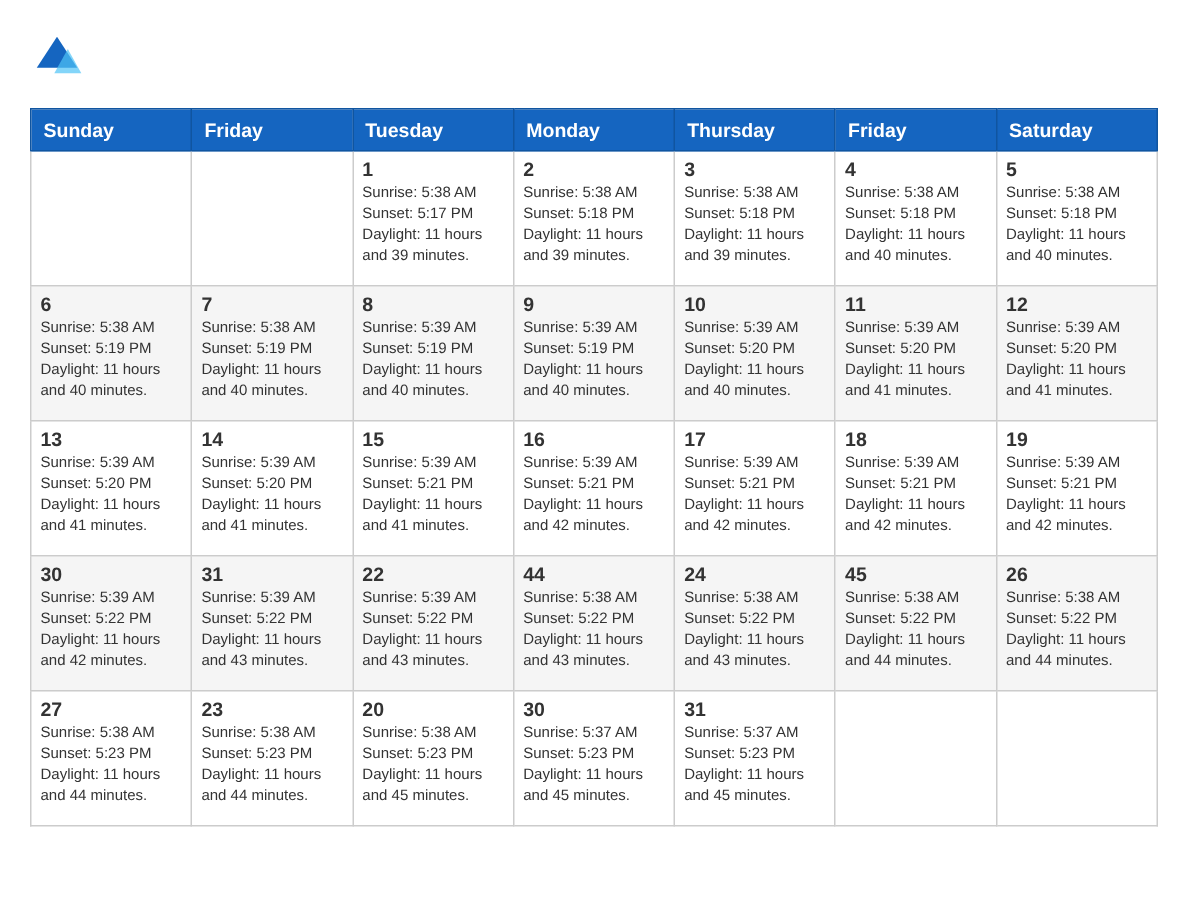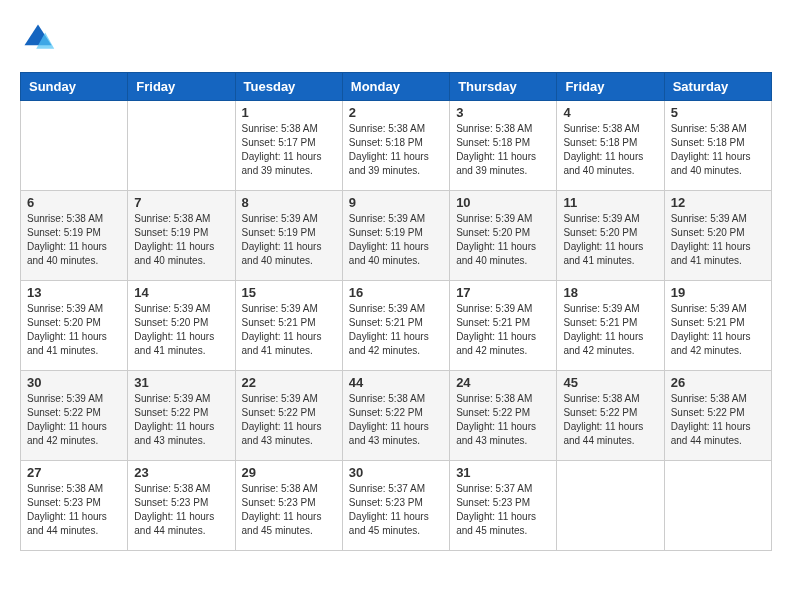--- a/index.html
+++ b/index.html
@@ -240,21 +240,21 @@
       <tr>
         <td>
           <span class="day-number">27</span>
           <div class="day-info">Sunrise: 5:38 AM<br>Sunset: 5:23 PM<br>Daylight: 11 hours<br>and 44 minutes.</div>
         </td>
         <td>
           <span class="day-number">23</span>
           <div class="day-info">Sunrise: 5:38 AM<br>Sunset: 5:23 PM<br>Daylight: 11 hours<br>and 44 minutes.</div>
         </td>
         <td>
-          <span class="day-number">29</span>
+          <span class="day-number">20</span>
           <div class="day-info">Sunrise: 5:38 AM<br>Sunset: 5:23 PM<br>Daylight: 11 hours<br>and 45 minutes.</div>
         </td>
         <td>
           <span class="day-number">30</span>
           <div class="day-info">Sunrise: 5:37 AM<br>Sunset: 5:23 PM<br>Daylight: 11 hours<br>and 45 minutes.</div>
         </td>
         <td>
           <span class="day-number">31</span>
           <div class="day-info">Sunrise: 5:37 AM<br>Sunset: 5:23 PM<br>Daylight: 11 hours<br>and 45 minutes.</div>
         </td>

